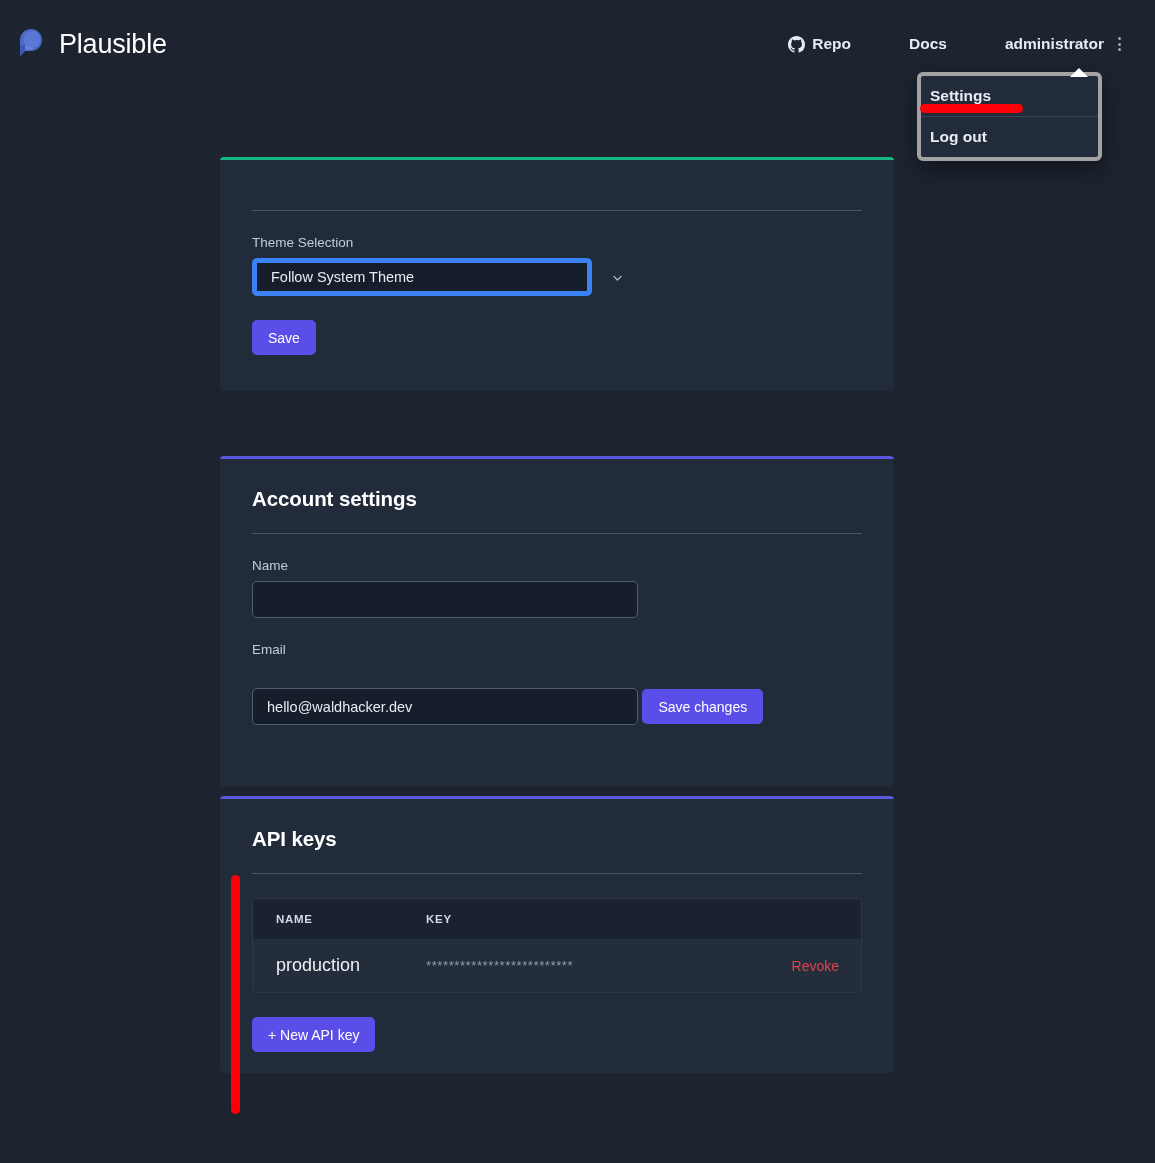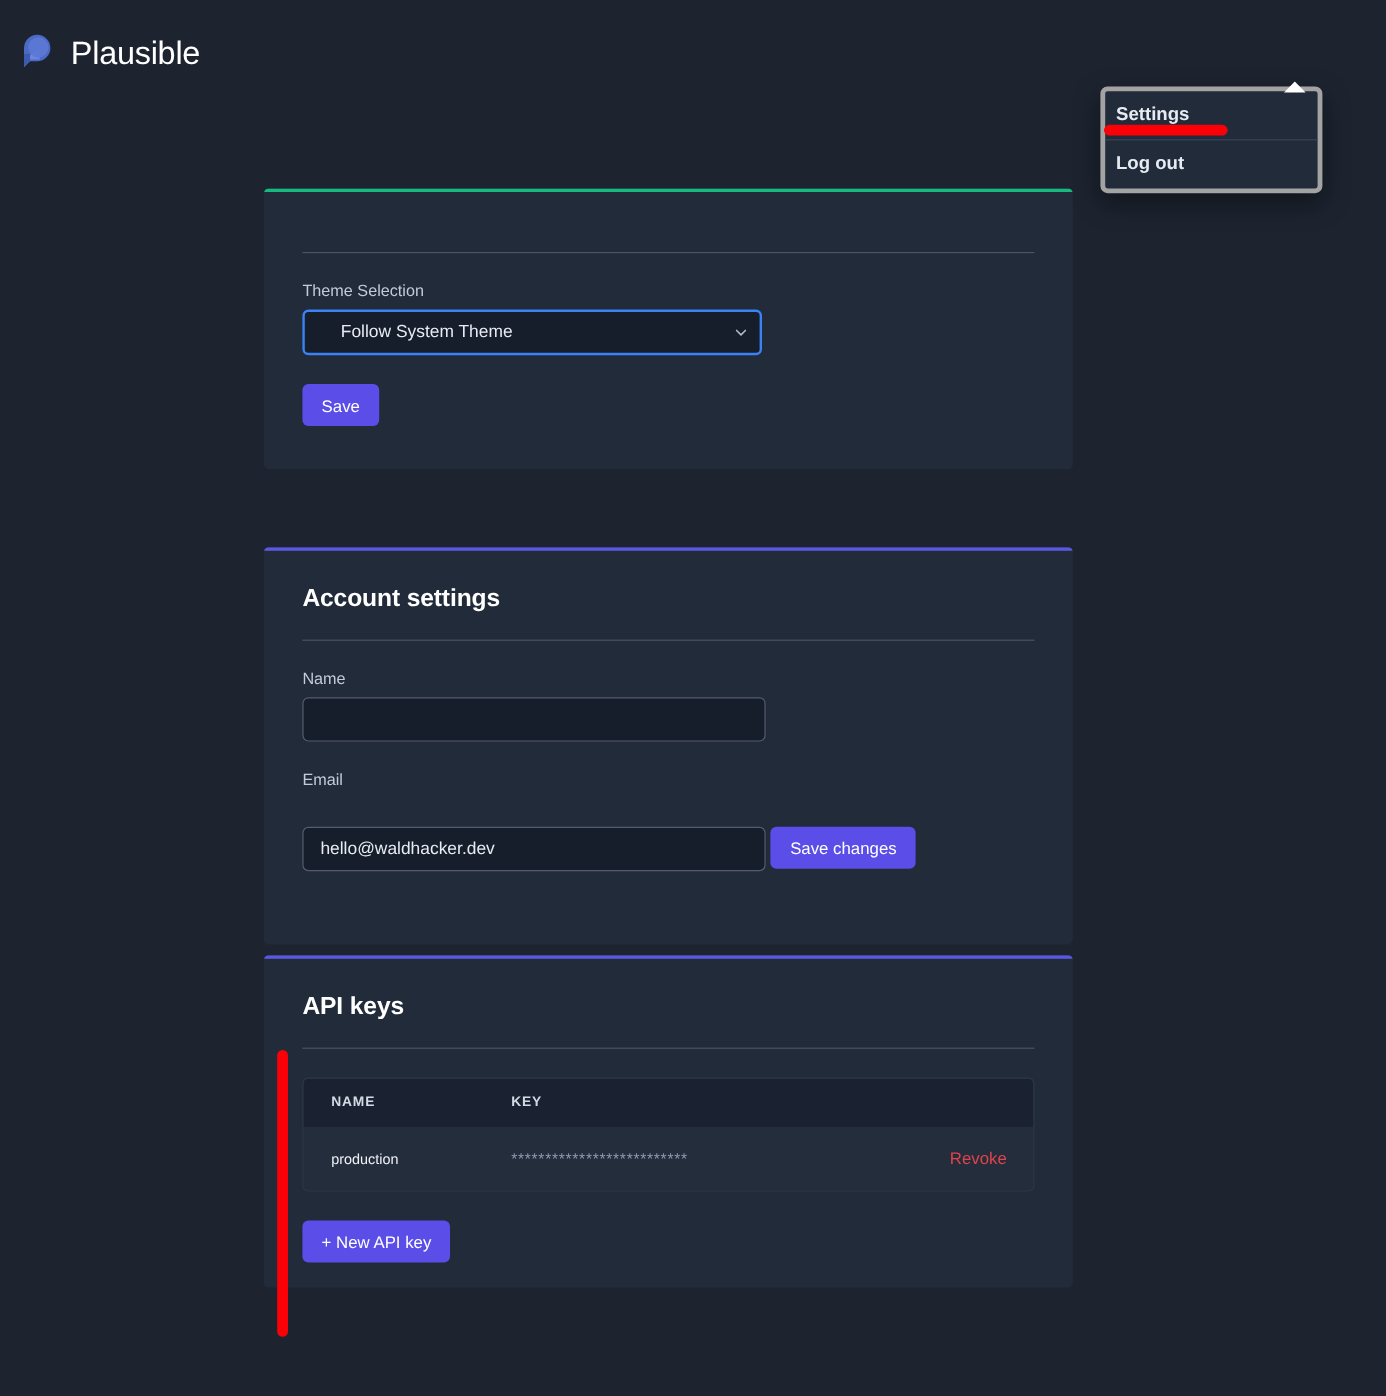--- a/index.html
+++ b/index.html
@@ -156,30 +156,30 @@
 
   
   .field-label {
     color: #c2cbd8;
     font-size: 13.5px;
     margin-top: 24px;
     margin-bottom: 8px;
   }
   .select-wrap { position: relative; width: 386px; }
   .select-box {
-    width: 383px;
+    width: 340px;
     height: 38px;
     background: #161d2b;
-    border: 2px solid #3b82f6;
+    border: 5px solid #3b82f6;
     border-radius: 5px;
     color: #e7ecf3;
     font-size: 14.5px;
     display: flex;
     align-items: center;
-    padding: 0 30px;
+    padding: 0 14px;
     cursor: pointer;
   }
   .chev {
     position: absolute;
     right: 14px; top: 50%;
     transform: translateY(-50%);
     width: 13px; height: 13px;
     pointer-events: none;
   }
   .text-input {
@@ -233,21 +233,21 @@
   }
   .col-name { width: 158px; padding-left: 23px; }
   .col-key  { flex: 1; padding-left: 15px; }
   .col-act  { width: 110px; text-align: right; padding-right: 22px; }
   .th {
     color: #d3dae4;
     font-size: 11.5px;
     font-weight: 700;
     letter-spacing: 0.7px;
   }
-  .td-name { color: #eef2f7; font-size: 12px; }
+  .td-name { color: #eef2f7; font-size: 18px; }
   .td-key  { color: #8e9bb0; font-size: 13px; letter-spacing: 0.6px;
              font-family: "Liberation Sans", sans-serif; }
   .td-revoke {
     color: #e0434c;
     font-size: 14px;
     text-decoration: none;
     cursor: pointer;
   }
 </style>
 </head>
@@ -260,20 +260,51 @@
       <svg class="brand-logo" viewBox="0 0 36 36" xmlns="http://www.w3.org/2000/svg">
         <path d="M6 30 L6 14 A11 11 0 1 1 17 25 L11 25 Z" fill="#4b6ac6"></path>
         <path d="M10.5 23.5 A8.5 8.5 0 0 1 19 15 L19 23.5 Z" fill="#6b86de"></path>
         <circle cx="18" cy="13.5" r="8.5" fill="#5a78d4" opacity="0.92"></circle>
         <path d="M6 30 L6 19 L11 19 L11 25 Z" fill="#3f5bb0"></path>
       </svg>
     </span>
     <span class="brand-name">Plausible</span>
   </div>
 
+  <nav class="nav">
+
+    <a class="nav-link">
+      <span>
+        <svg class="gh-icon" viewBox="0 0 16 16" xmlns="http://www.w3.org/2000/svg" fill="#e7ecf3">
+          <path d="M8 0C3.58 0 0 3.58 0 8c0 3.54 2.29 6.53 5.47 7.59.4.07.55-.17.55-.38
+          0-.19-.01-.82-.01-1.49-2.01.37-2.53-.49-2.69-.94-.09-.23-.48-.94-.82-1.13-.28-.15-.68-.52-.01-.53.63-.01
+          1.08.58 1.23.82.72 1.21 1.87.87 2.33.66.07-.52.28-.87.51-1.07-1.78-.2-3.64-.89-3.64-3.95
+          0-.87.31-1.59.82-2.15-.08-.2-.36-1.02.08-2.12 0 0 .67-.21 2.2.82a7.42 7.42 0 0 1 2-.27c.68 0
+          1.36.09 2 .27 1.53-1.04 2.2-.82 2.2-.82.44 1.1.16 1.92.08 2.12.51.56.82 1.27.82 2.15 0
+          3.07-1.87 3.75-3.65 3.95.29.25.54.73.54 1.48 0 1.07-.01 1.93-.01 2.2 0 .21.15.46.55.38A8.01
+          8.01 0 0 0 16 8c0-4.42-3.58-8-8-8z"></path>
+        </svg>
+      </span>
+      <span>Repo</span>
+    </a>
+
+    <a class="nav-link">
+      <span>Docs</span>
+    </a>
+
+    <div class="user-wrap">
+      <span class="user-name">administrator</span>
+      <span class="kebab">
+        <i></i>
+          <i></i>
+          <i></i>
+      </span>
+    </div>
+
+  </nav>
 </div>
 
 <div class="dropdown">
   <span class="dropdown-caret"></span>
   <a class="dd-item">Settings</a>
   <div class="dd-sep"></div>
   <a class="dd-item">Log out</a>
 </div>
 
 <div class="ann-settings"></div>

